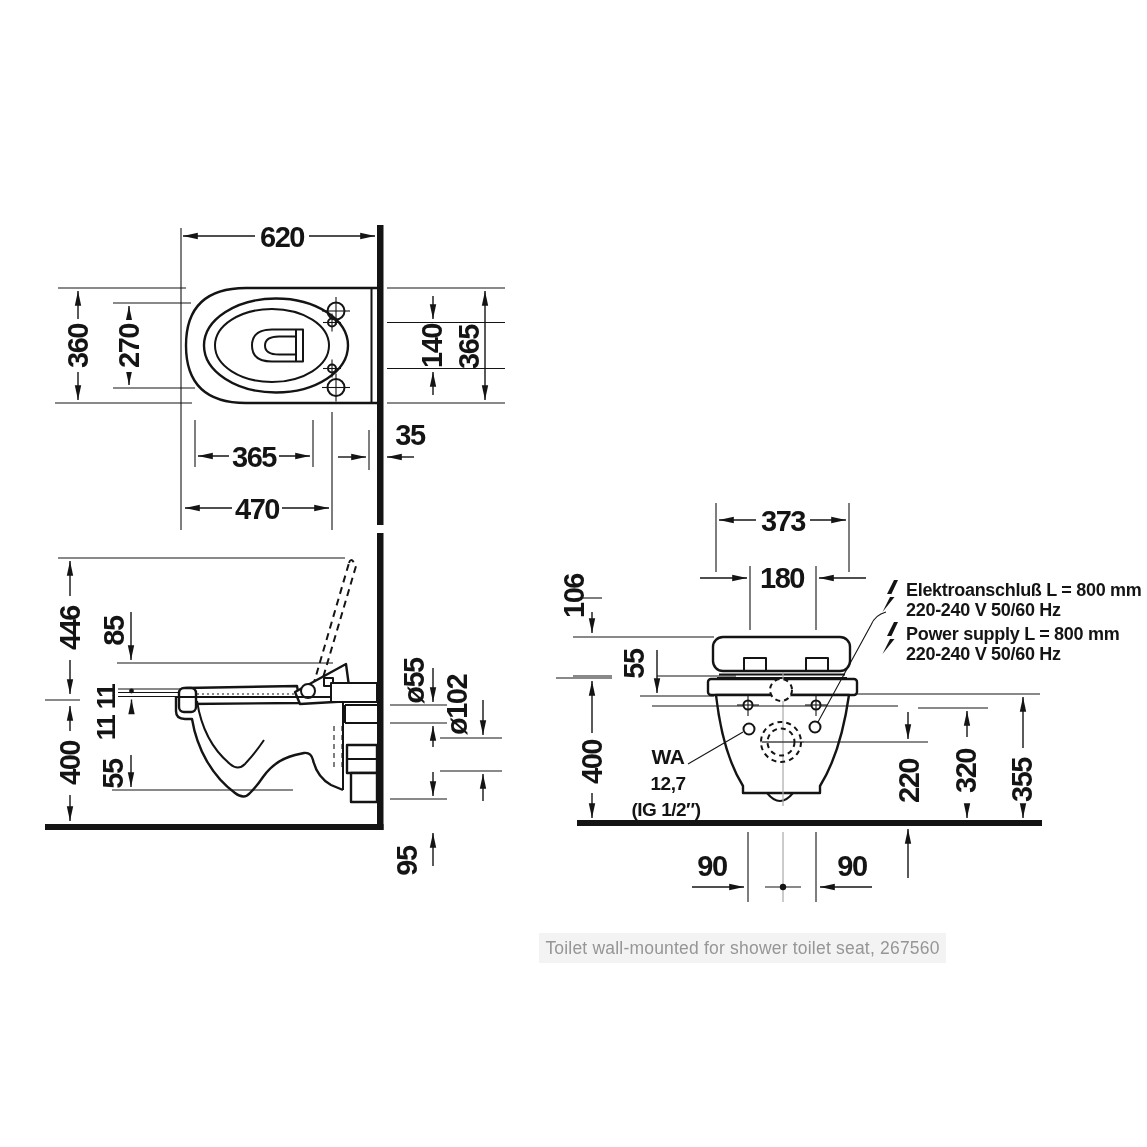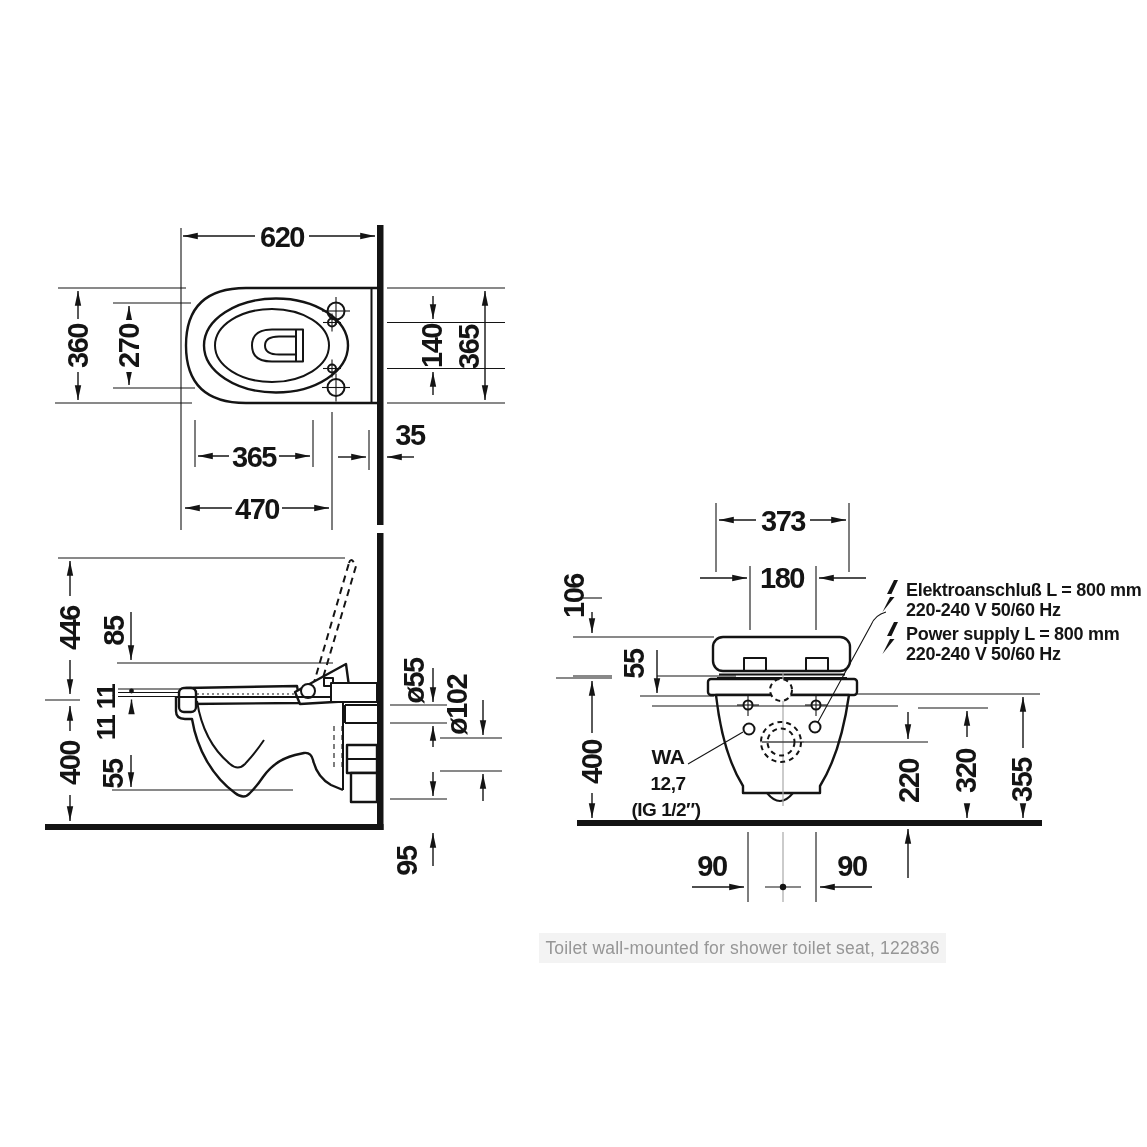--- a/index.html
+++ b/index.html
@@ -309,16 +309,16 @@
     <line class="dim" x1="692" y1="887" x2="744" y2="887" marker-end="url(#arr)"></line>
     <line class="dim" x1="872" y1="887" x2="820" y2="887" marker-end="url(#arr)"></line>
     <line class="thin" x1="765" y1="887" x2="801" y2="887"></line>
     <circle class="thick" cx="783" cy="887" r="3.2"></circle>
     <text class="t mid" x="712" y="866">90</text>
     <text class="t mid" x="852" y="866">90</text>
   </g>
 </svg>
 
 <div class="caption">
-  <span>Toilet wall-mounted for shower toilet seat, 122836</span>
+  <span>Toilet wall-mounted for shower toilet seat, 267560</span>
 </div>
 
 </div>
 
 </body></html>

